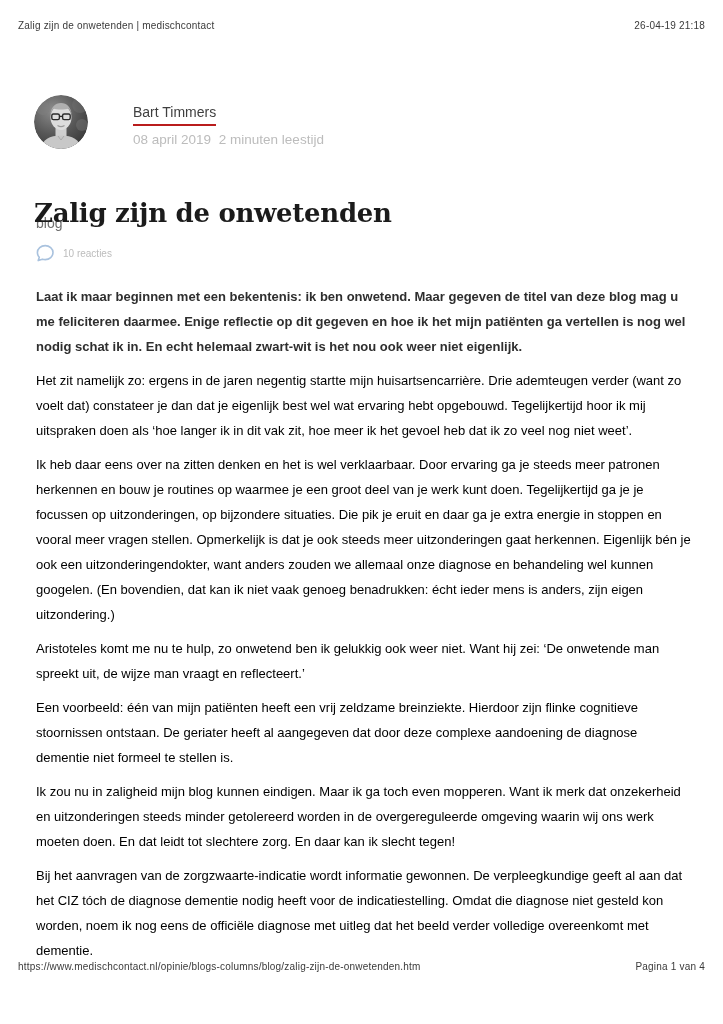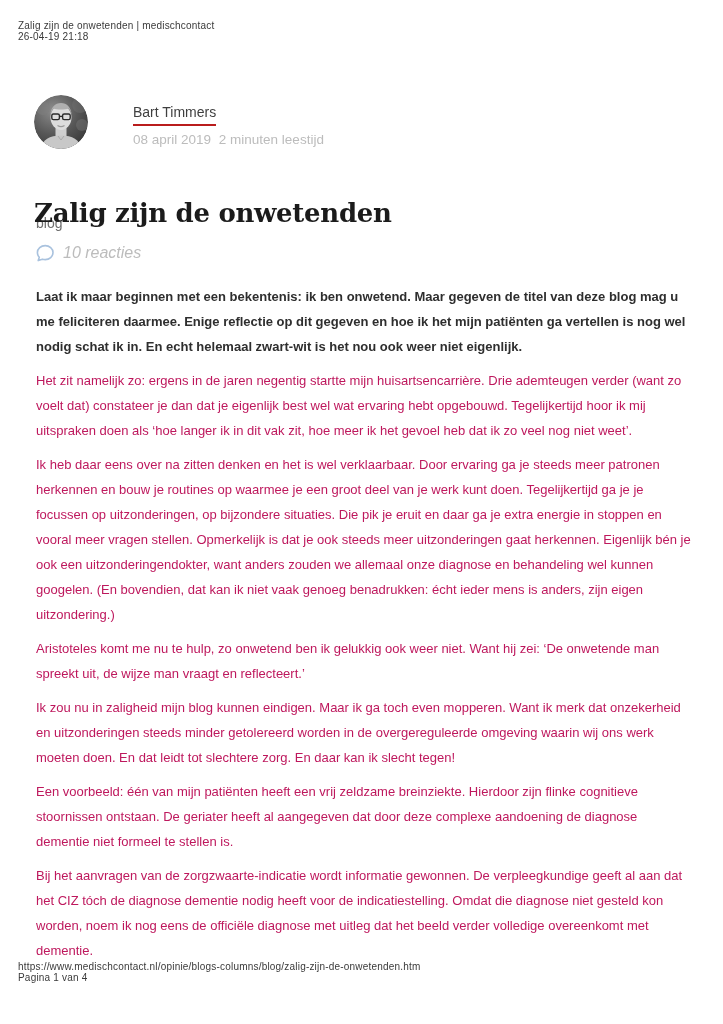--- a/index.html
+++ b/index.html
@@ -16,21 +16,20 @@
 
   .print-header, .print-footer {
     position: absolute;
     left: 18px;
     right: 18px;
     display: flex;
     justify-content: space-between;
     font-size: 10px;
     letter-spacing: 0.2px;
     color: #3a3a3a;
-    flex-direction: column;
   }
   .print-header { top: 20px; }
   .print-footer { top: 961px; }
 
   .author-block {
     position: absolute;
     top: 95px;
     left: 34px;
     display: flex;
     align-items: flex-start;
@@ -82,37 +81,36 @@
   .comments {
     position: absolute;
     top: 243px;
     left: 35px;
     display: flex;
     align-items: center;
     gap: 8px;
     cursor: pointer;
   }
   .comments .count {
-    font-size: 16px;
+    font-size: 10px;
     color: #bcbcbc;
-    font-style: italic;
   }
   .comment-icon { display: inline-flex; }
 
   .article-body {
     position: absolute;
     top: 284px;
     left: 36px;
     width: 655px;
     max-height: 672px;
     overflow: hidden;
     font-size: 13px;
     line-height: 25px;
   }
-  .article-body p { margin-bottom: 9px; color: #be185d; }
+  .article-body p { margin-bottom: 9px; color: #000000; }
   .article-body p.intro { font-weight: bold; color: #2e2e2e; }
 </style>
 </head>
 <body>
 
 <div class="page">
 
   <div class="print-header">
     <span>Zalig zijn de onwetenden | medischcontact</span>
     <span>26-04-19 21:18</span>
@@ -170,22 +168,22 @@
       </svg>
     </span>
     <span class="count">10 reacties</span>
   </div>
 
   <div class="article-body">
     <p class="intro">Laat ik maar beginnen met een bekentenis: ik ben onwetend. Maar gegeven de titel van deze blog mag u me feliciteren daarmee. Enige reflectie op dit gegeven en hoe ik het mijn patiënten ga vertellen is nog wel nodig schat ik in. En echt helemaal zwart-wit is het nou ook weer niet eigenlijk.</p>
     <p>Het zit namelijk zo: ergens in de jaren negentig startte mijn huisartsencarrière. Drie ademteugen verder (want zo voelt dat) constateer je dan dat je eigenlijk best wel wat ervaring hebt opgebouwd. Tegelijkertijd hoor ik mij uitspraken doen als ‘hoe langer ik in dit vak zit, hoe meer ik het gevoel heb dat ik zo veel nog niet weet’.</p>
     <p>Ik heb daar eens over na zitten denken en het is wel verklaarbaar. Door ervaring ga je steeds meer patronen herkennen en bouw je routines op waarmee je een groot deel van je werk kunt doen. Tegelijkertijd ga je je focussen op uitzonderingen, op bijzondere situaties. Die pik je eruit en daar ga je extra energie in stoppen en vooral meer vragen stellen. Opmerkelijk is dat je ook steeds meer uitzonderingen gaat herkennen. Eigenlijk bén je ook een uitzonderingendokter, want anders zouden we allemaal onze diagnose en behandeling wel kunnen googelen. (En bovendien, dat kan ik niet vaak genoeg benadrukken: écht ieder mens is anders, zijn eigen uitzondering.)</p>
     <p>Aristoteles komt me nu te hulp, zo onwetend ben ik gelukkig ook weer niet. Want hij zei: ‘De onwetende man spreekt uit, de wijze man vraagt en reflecteert.’</p>
+    <p>Een voorbeeld: één van mijn patiënten heeft een vrij zeldzame breinziekte. Hierdoor zijn flinke cognitieve stoornissen ontstaan. De geriater heeft al aangegeven dat door deze complexe aandoening de diagnose dementie niet formeel te stellen is.</p>
     <p>Ik zou nu in zaligheid mijn blog kunnen eindigen. Maar ik ga toch even mopperen. Want ik merk dat onzekerheid en uitzonderingen steeds minder getolereerd worden in de overgereguleerde omgeving waarin wij ons werk moeten doen. En dat leidt tot slechtere zorg. En daar kan ik slecht tegen!</p>
-    <p>Een voorbeeld: één van mijn patiënten heeft een vrij zeldzame breinziekte. Hierdoor zijn flinke cognitieve stoornissen ontstaan. De geriater heeft al aangegeven dat door deze complexe aandoening de diagnose dementie niet formeel te stellen is.</p>
     <p>Bij het aanvragen van de zorgzwaarte-indicatie wordt informatie gewonnen. De verpleegkundige geeft al aan dat het CIZ tóch de diagnose dementie nodig heeft voor de indicatiestelling. Omdat die diagnose niet gesteld kon worden, noem ik nog eens de officiële diagnose met uitleg dat het beeld verder volledige overeenkomt met dementie.</p>
   </div>
 
   <div class="print-footer">
     <span>https://www.medischcontact.nl/opinie/blogs-columns/blog/zalig-zijn-de-onwetenden.htm</span>
     <span>Pagina 1 van 4</span>
   </div>
 
 </div>
 

